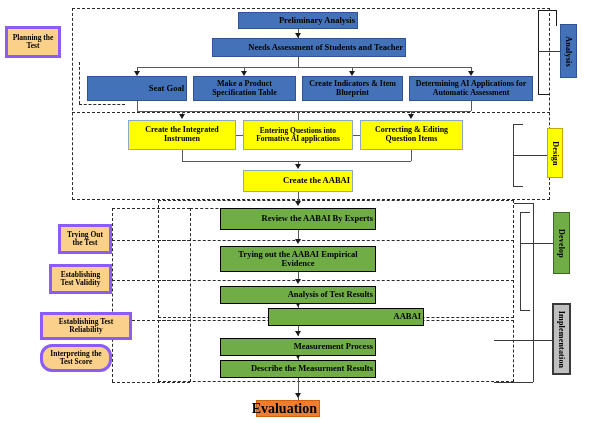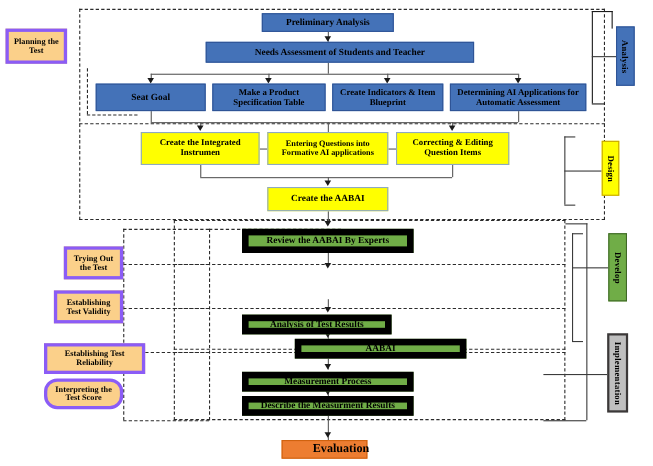--- a/index.html
+++ b/index.html
@@ -17,40 +17,40 @@
     position: relative;
     width: 594px; height: 424px;
     background: #ffffff;
   }
 
   
   .node {
     position: absolute;
     display: flex;
     align-items: center;
-    justify-content: center;
+    justify-content: flex-end;
     text-align: center;
     font-weight: bold;
     line-height: 1.08;
     color: #000000;
     padding: 1px 2px;
     z-index: 5;
   }
   .node.blue {
     background: #4472B8;
     border: 1px solid #2F5496;
     color: #000000;
   }
   .node.yellow {
     background: #FFFF00;
     border: 1px solid #8EA9C1;
   }
   .node.green {
     background: #70AD47;
-    border: 6px solid #000000;
+    border: 1px solid #000000;
   }
   .node.tan {
     background: #FBD08A;
     border: 3px solid #8b5cf6;
   }
   .node.orange {
     background: #ED7D31;
     border: 1px solid #D0620F;
   }
 
@@ -135,21 +135,21 @@
   <div class="dashline v" style="left:112px; top:208px; height:174px;"></div>
   <div class="dashline h" style="left:112px; top:382px; width:78px;"></div>
   <div class="dashline h" style="left:112px; top:208px; width:78px;"></div>
 
   <div class="dashline v" style="left:72px; top:200px; height:0px;"></div>
 
   <div class="node blue" style="left:238px; top:12px; width:120px; height:17px; font-size:8.5px;">
     <span>Preliminary Analysis</span>
   </div>
 
-  <div class="node blue" style="left:187px; top:38px; width:244px; height:19px; font-size:8.5px;">
+  <div class="node blue" style="left:212px; top:38px; width:194px; height:19px; font-size:8.5px;">
     <span>Needs Assessment of Students and Teacher</span>
   </div>
 
   <div class="node blue" style="left:87px; top:76px; width:100px; height:25px; font-size:8.5px;">
     <span>Seat Goal</span>
   </div>
   <div class="node blue" style="left:193px; top:76px; width:103px; height:25px; font-size:8px;">
     <span>Make a Product Specification Table</span>
   </div>
   <div class="node blue" style="left:302px; top:76px; width:101px; height:25px; font-size:8px;">
@@ -169,34 +169,37 @@
     <span>Correcting &amp; Editing Question Items</span>
   </div>
 
   <div class="node yellow" style="left:243px; top:170px; width:110px; height:22px; font-size:8.5px;">
     <span>Create the AABAI</span>
   </div>
 
   <div class="node green" style="left:220px; top:208px; width:156px; height:22px; font-size:8.5px;">
     <span>Review the AABAI By Experts</span>
   </div>
-  <div class="node green" style="left:220px; top:286px; width:136px; height:18px; font-size:8.5px;">
+  <div class="node green" style="left:220px; top:246px; width:156px; height:26px; font-size:8.5px;">
+    <span>Trying out the AABAI Empirical Evidence</span>
+  </div>
+  <div class="node green" style="left:220px; top:286px; width:156px; height:18px; font-size:8.5px;">
     <span>Analysis of Test Results</span>
   </div>
   <div class="node green" style="left:220px; top:308px; width:156px; height:18px; font-size:8.5px;margin-left:48px;">
     <span>AABAI</span>
   </div>
   <div class="node green" style="left:220px; top:338px; width:156px; height:18px; font-size:8.5px;">
     <span>Measurement Process</span>
   </div>
   <div class="node green" style="left:220px; top:360px; width:156px; height:18px; font-size:8.5px;">
     <span>Describe the Measurment Results</span>
   </div>
 
-  <div class="node orange" style="left:256px; top:400px; width:78px; height:17px; font-size:11px;padding-left:32px;">
+  <div class="node orange" style="left:256px; top:400px; width:64px; height:17px; font-size:14px;padding-left:32px;">
     <span>Evaluation</span>
   </div>
 
   <div class="node tan" style="left:5px; top:26px; width:56px; height:32px; font-size:7.5px;">
     <span>Planning the Test</span>
   </div>
   <div class="node tan" style="left:58px; top:224px; width:54px; height:30px; font-size:7.5px;">
     <span>Trying Out the Test</span>
   </div>
   <div class="node tan" style="left:49px; top:264px; width:63px; height:30px; font-size:7.5px;">

